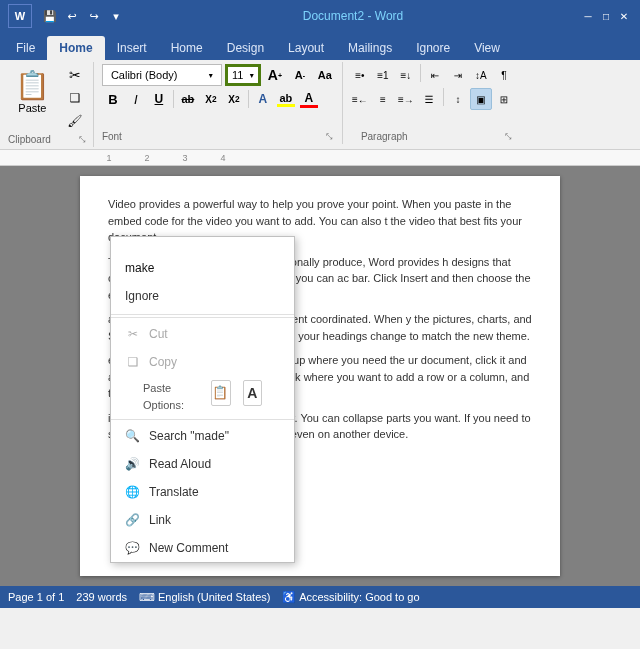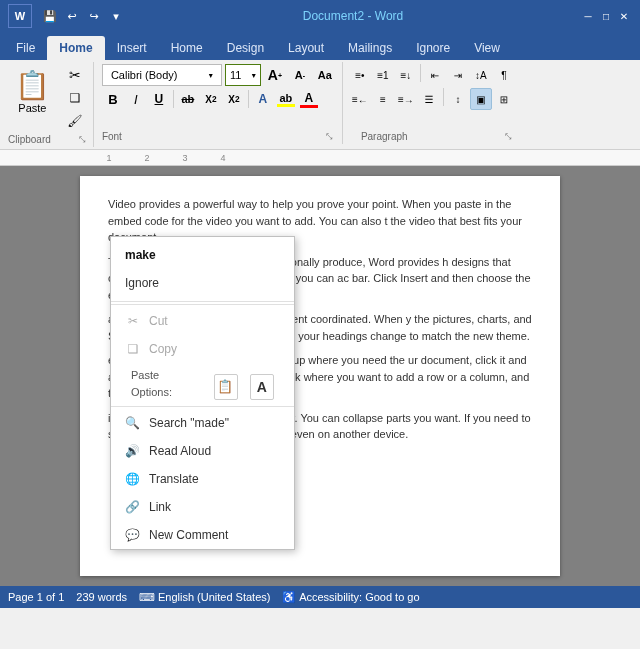--- a/index.html
+++ b/index.html
@@ -83,21 +83,21 @@
       font-size: 11px;
       width: 120px;
       background: white;
       cursor: pointer;
       display: flex;
       align-items: center;
       justify-content: space-between;
       height: 22px;
     }
     .size-dropdown {
-      border: 1px solid #4d7c0f;
+      border: 3px solid #4d7c0f;
       padding: 2px 4px;
       font-size: 11px;
       width: 36px;
       background: white;
       cursor: pointer;
       display: flex;
       align-items: center;
       justify-content: space-between;
       height: 22px;
     }
@@ -169,39 +169,40 @@
       z-index: 100;
       font-size: 12px;
     }
     .ctx-spell-section {
       padding: 4px 0;
       border-bottom: 1px solid #e0e0e0;
     }
     .ctx-spell-item {
       padding: 5px 14px;
       cursor: pointer;
-      font-weight: 700;
+      font-weight: 400;
       color: #111;
+      margin-top: 13px;
     }
     .ctx-ignore { padding: 5px 14px; cursor: pointer; color: #333; }
     .ctx-separator { height: 1px; background: #e0e0e0; margin: 2px 0; }
     .ctx-item {
       padding: 5px 14px;
       cursor: pointer;
       display: flex;
       align-items: center;
       gap: 8px;
       color: #333;
     }
     .ctx-item.disabled { color: #aaa; }
     .ctx-icon { width: 16px; height: 16px; display: flex; align-items: center; justify-content: center; font-size: 12px; flex-shrink: 0; }
     .ctx-paste-options {
-      padding: 4px 20px;
-      display: flex;
-      align-items: flex-end;
+      padding: 4px 32px;
+      display: flex;
+      align-items: flex-start;
       gap: 12px;
     }
     .ctx-paste-label { font-size: 11px; color: #555; margin-right: 4px; }
     .ctx-paste-btn {
       width: 26px; height: 26px;
       border: 1px solid #ccc;
       display: flex; align-items: center; justify-content: center;
       cursor: pointer; font-size: 13px; background: white; border-radius: 2px;
     }
 

